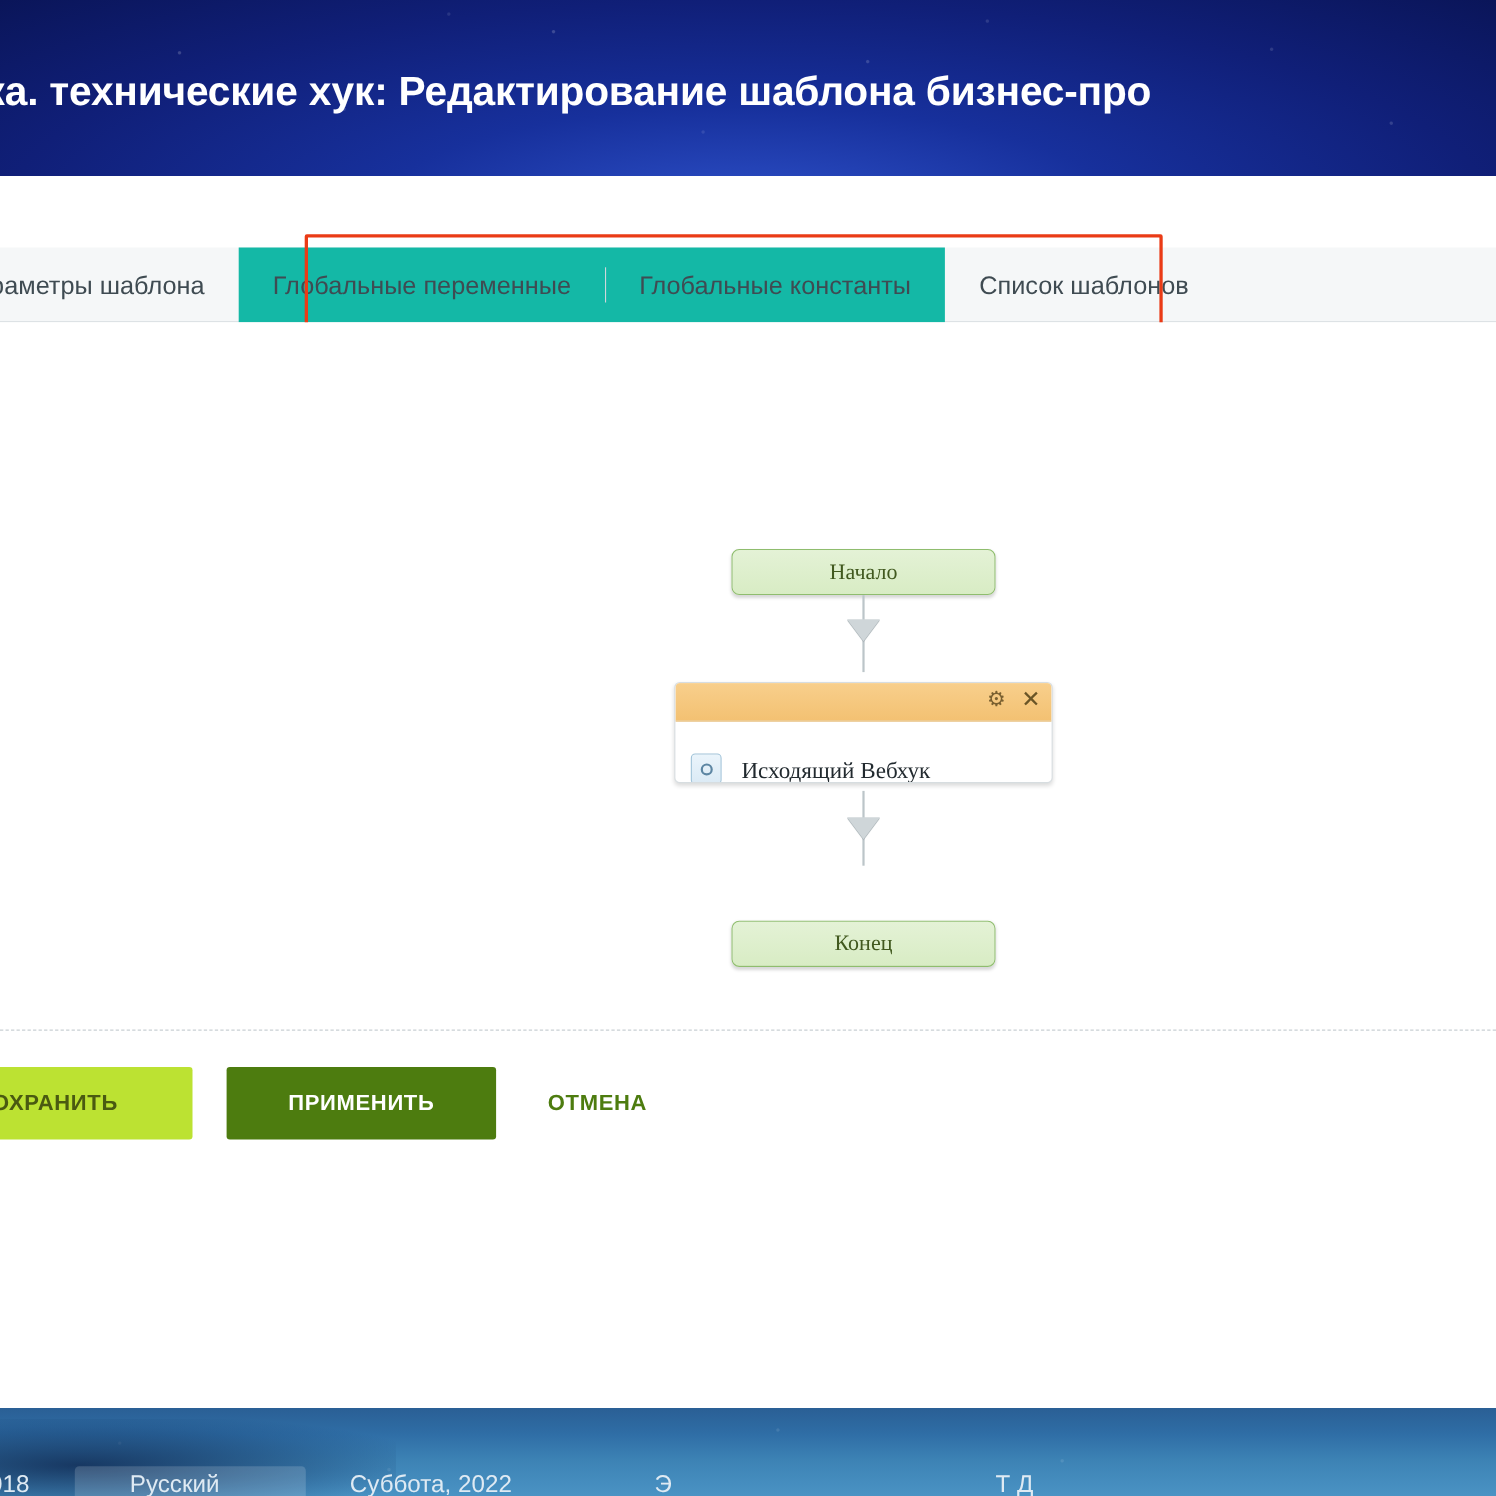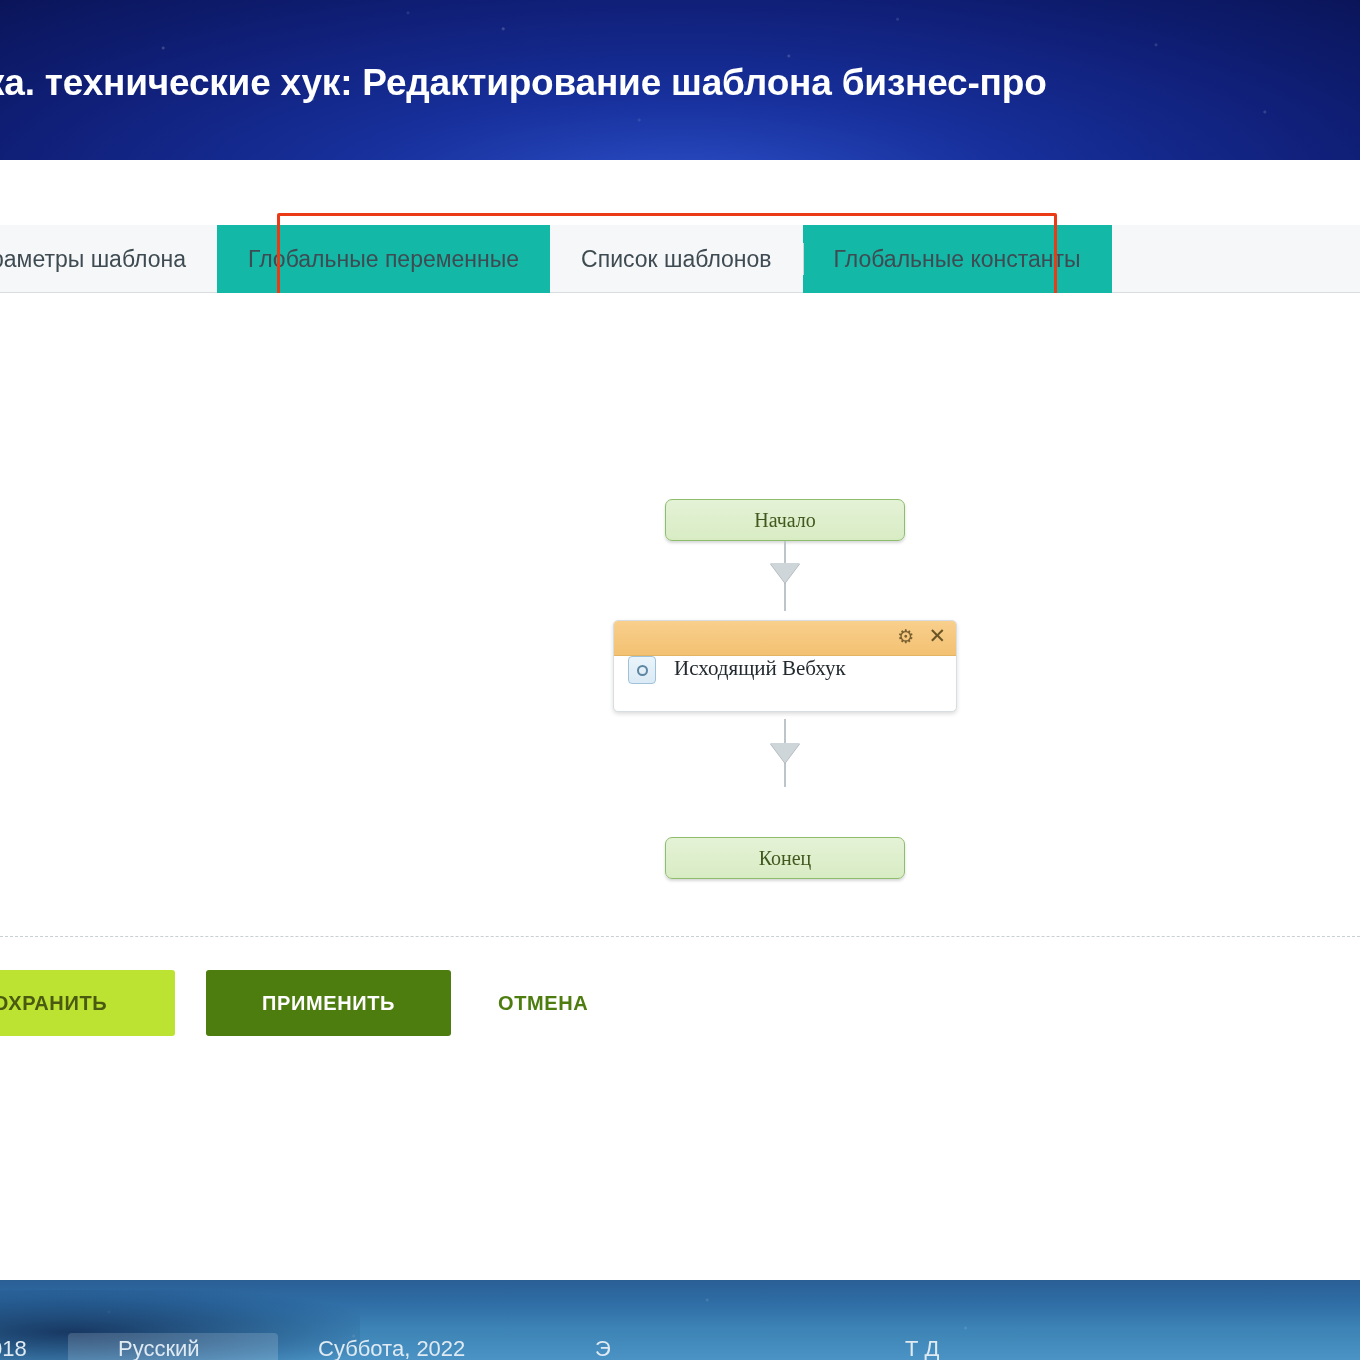--- a/index.html
+++ b/index.html
@@ -201,21 +201,21 @@
     font-size: 19px;
     color: #7a6030;
     line-height: 19px;
     cursor: pointer;
   }
   .icon-close { font-size: 21px; color: #6a5526; }
   .node-action-body {
     position: relative;
     height: 57px;
     display: flex;
-    align-items: flex-start;
+    align-items: flex-end;
     padding-left: 14px;
   }
   .node-icon-box {
     width: 28px;
     height: 28px;
     border: 1px solid #9fc2d8;
     border-radius: 4px;
     background: linear-gradient(to bottom, #eaf4fb 0%, #dbeaf5 100%);
     display: flex;
     align-items: center;
@@ -349,25 +349,25 @@
   <div class="content-area">
 
     <div class="tabbar">
       <div class="tabs">
         <div class="tab">
           <span>раметры шаблона</span>
         </div>
         <div class="tab active-white">
           <span>Глобальные переменные</span>
         </div>
+        <div class="tab active-white sep">
+          <span>Глобальные константы</span>
+        </div>
         <div class="tab">
           <span>Список шаблонов</span>
-        </div>
-        <div class="tab active-white sep">
-          <span>Глобальные константы</span>
         </div>
       </div>
     </div>
     <div class="tab-highlight"></div>
 
     <div class="canvas">
 
       <div class="node-terminal" id="node-start">
         <span>Начало</span>
       </div>

